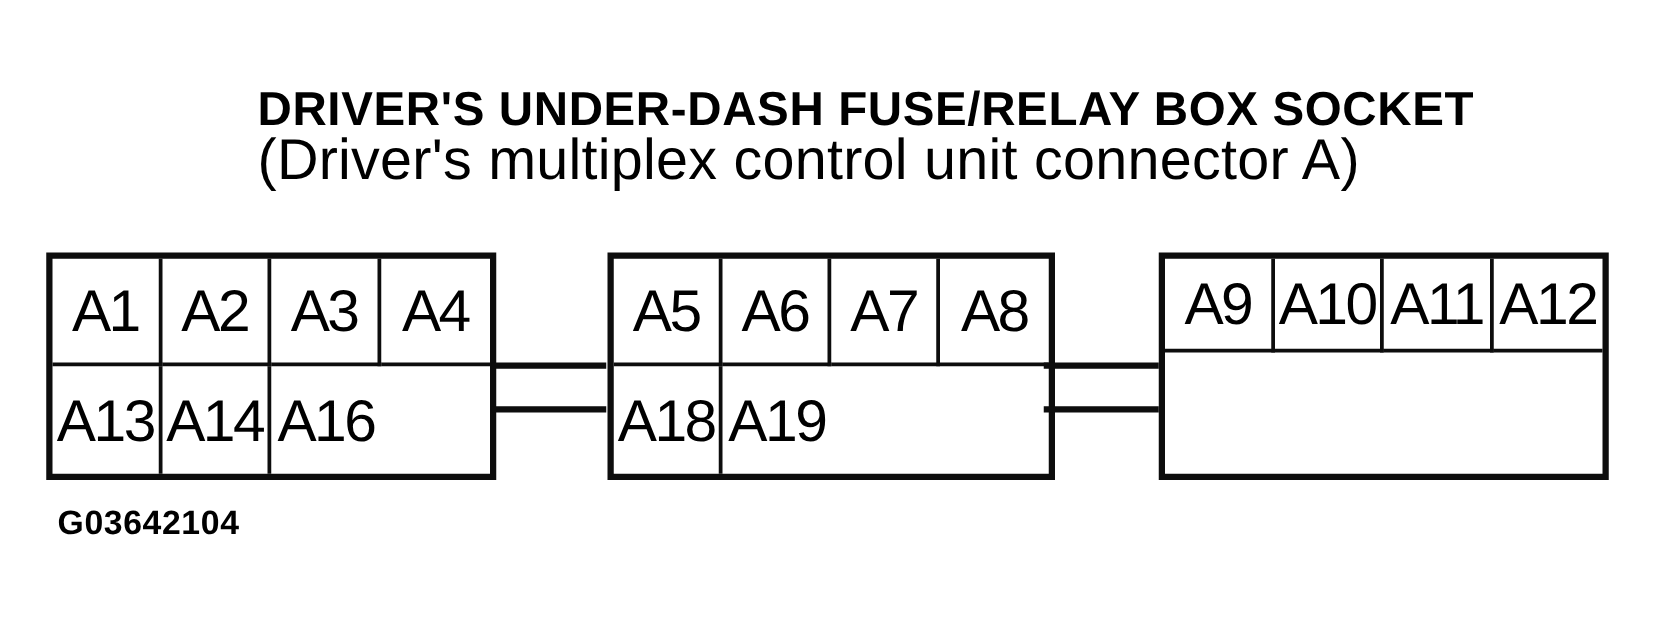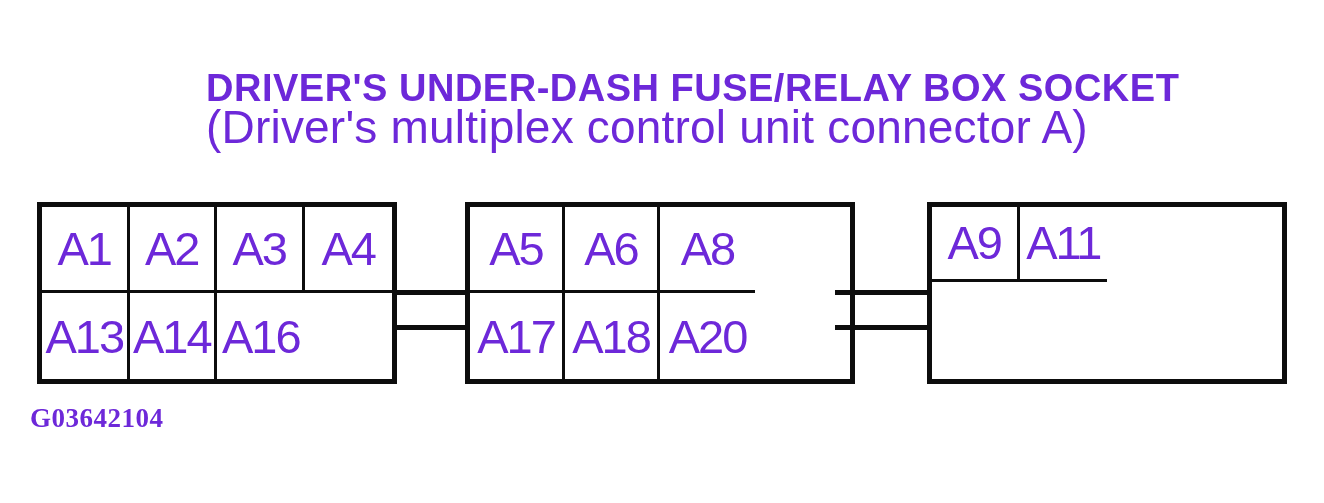--- a/index.html
+++ b/index.html
@@ -7,21 +7,21 @@
     padding: 0;
     background: #ffffff;
   }
   #canvas {
     position: relative;
     width: 1324px;
     height: 503px;
     background: #ffffff;
     overflow: hidden;
     font-family: "Liberation Sans", sans-serif;
-    color: #6d28d9;
+    color: #000000;
   }
   
   #heading {
     position: absolute;
     left: 206px;
     top: 68px;
   }
   #title {
     font-size: 38px;
     font-weight: bold;
@@ -41,21 +41,21 @@
     position: absolute;
     top: 202px;
     height: 182px;
     box-sizing: border-box;
     border: 5px solid #0d0d0d;
     display: grid;
     grid-template-rows: 1fr 1fr;
     background: #ffffff;
   }
   #block-left   { left: 37px;  width: 360px; }
-  #block-middle { left: 465px; width: 390px; }
+  #block-middle { left: 486px; width: 358px; }
   #block-right  { left: 927px; width: 360px; gap: 23px; }
   .prow {
     display: grid;
     grid-template-columns: repeat(4, 1fr);
   }
   .prow-top .cell { border-bottom: 3px solid #0d0d0d; }
   .cell {
     box-sizing: border-box;
     border-right: 3px solid #0d0d0d;
     display: flex;
@@ -73,26 +73,25 @@
     height: 5px;
     background: #0d0d0d;
   }
   #link1-top { left: 393px; width: 92px; top: 290px; }
   #link1-bot { left: 393px; width: 92px; top: 325px; }
   #link2-top { left: 835px; width: 96px; top: 290px; }
   #link2-bot { left: 835px; width: 96px; top: 325px; }
   
   #figure-code {
     position: absolute;
-    left: 30px;
+    left: 46px;
     top: 403px;
     font-size: 27px;
     font-weight: bold;
     letter-spacing: 0.5px;
-    font-family: Liberation Serif, serif;
   }
 </style>
 </head>
 <body>
 
 <div id="canvas">
 
   <div id="heading">
     <div id="title">DRIVER'S UNDER-DASH FUSE/RELAY BOX SOCKET</div>
     <div id="subtitle">(Driver's multiplex control unit connector A)</div>
@@ -112,34 +111,36 @@
     </div>
   </div>
 
   <div id="link1-top" class="linkbar"></div>
   <div id="link1-bot" class="linkbar"></div>
 
   <div id="block-middle" class="block">
     <div class="prow prow-top">
       <div class="cell">A5</div>
       <div class="cell">A6</div>
+      <div class="cell">A7</div>
       <div class="cell">A8</div>
     </div>
     <div class="prow">
-      <div class="cell">A17</div>
       <div class="cell">A18</div>
-      <div class="cell">A20</div>
+      <div class="cell">A19</div>
     </div>
   </div>
 
   <div id="link2-top" class="linkbar"></div>
   <div id="link2-bot" class="linkbar"></div>
 
   <div id="block-right" class="block">
     <div class="prow prow-top">
       <div class="cell">A9</div>
+      <div class="cell">A10</div>
       <div class="cell">A11</div>
+      <div class="cell">A12</div>
     </div>
   </div>
 
   <div id="figure-code">G03642104</div>
 
 </div>
 
 </body></html>

